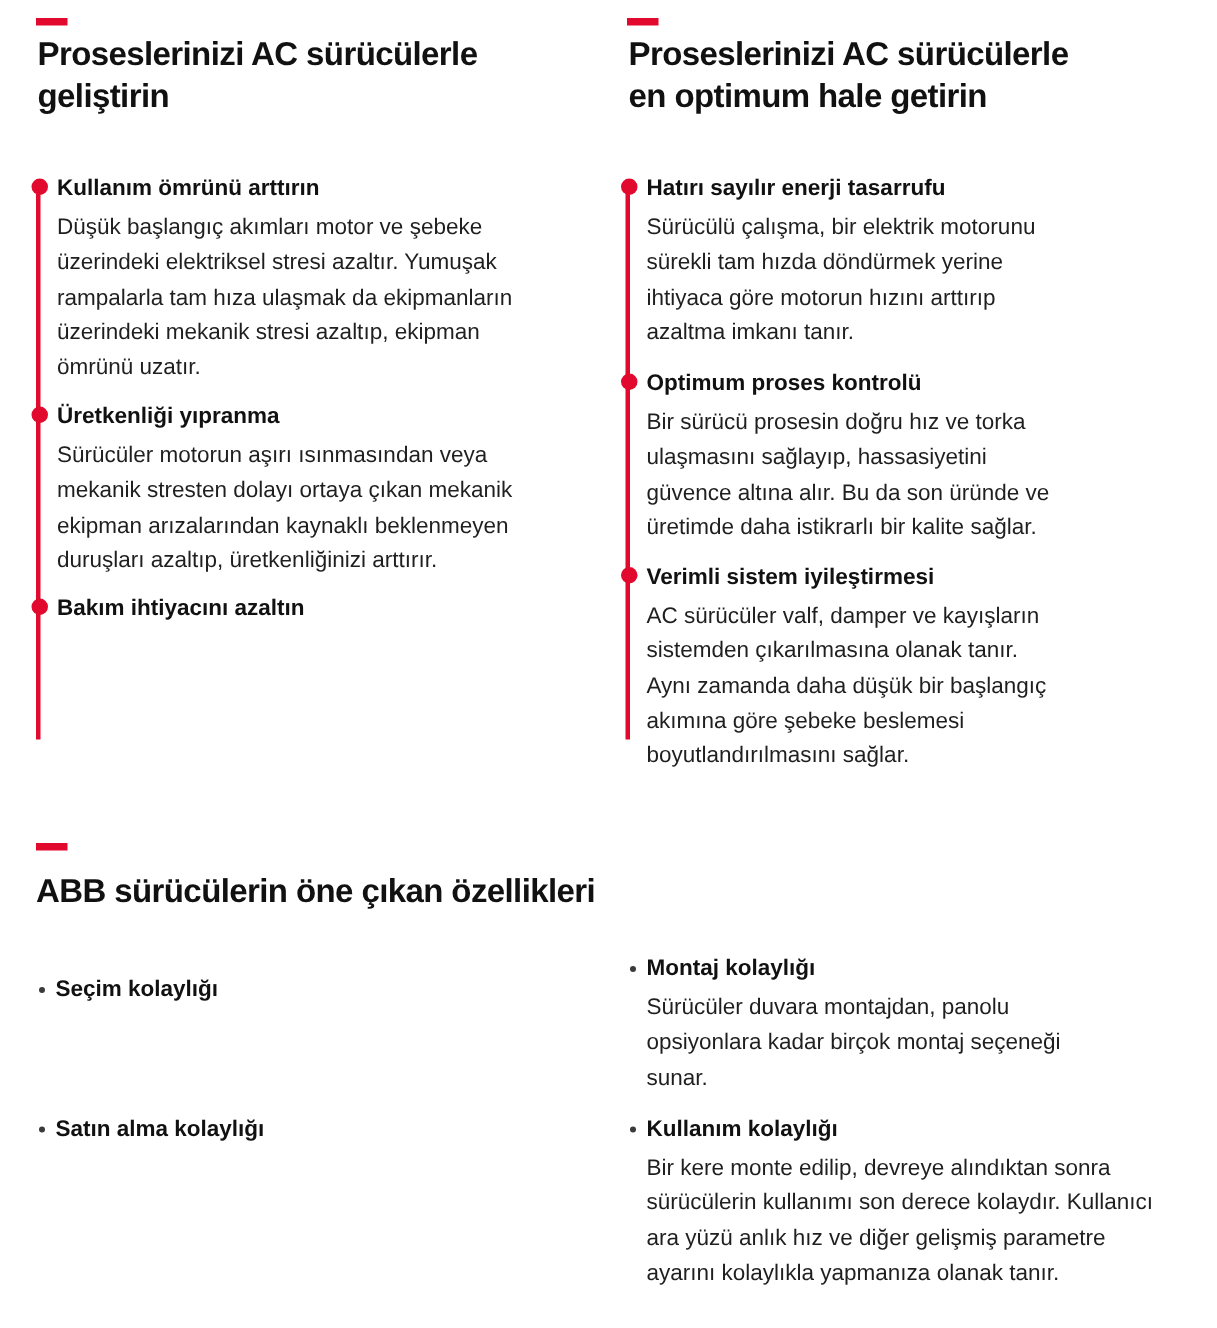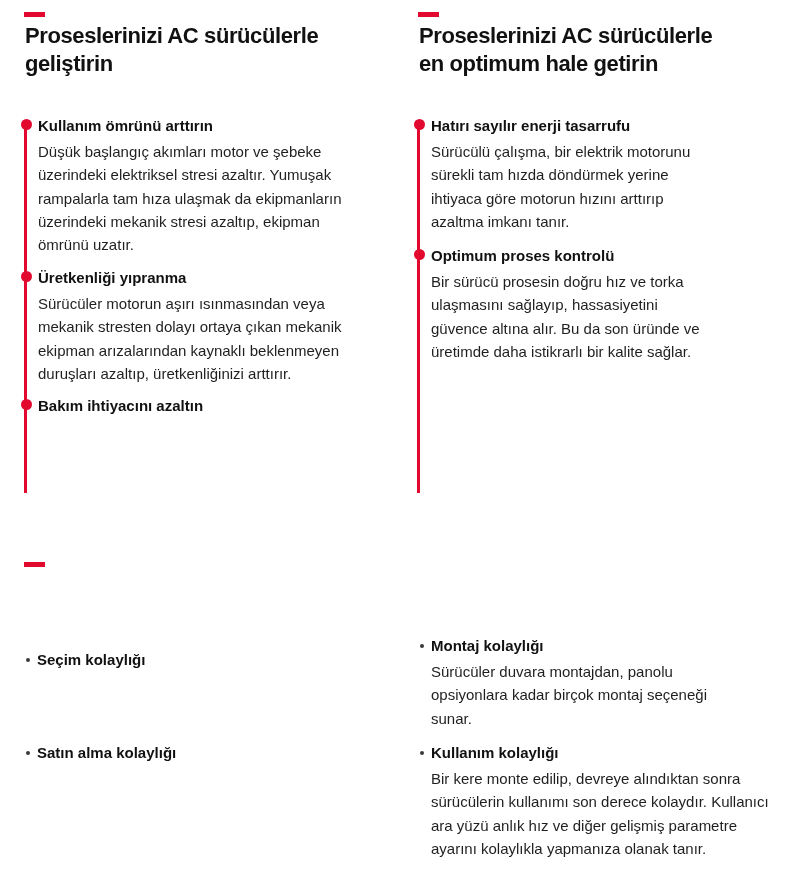--- a/index.html
+++ b/index.html
@@ -120,22 +120,32 @@
 
   <div class="bullet" style="left:431px; top:117px;">
     <span class="dot"></span>
     <h2 class="item-title">Hatırı sayılır enerji tasarrufu</h2>
     <p class="item-body">Sürücülü çalışma, bir elektrik motorunu
 sürekli tam hızda döndürmek yerine
 ihtiyaca göre motorun hızını arttırıp
 azaltma imkanı tanır.</p>
   </div>
 
+  <div class="bullet" style="left:431px; top:376px;">
+    <span class="dot"></span>
+    <h2 class="item-title">Verimli sistem iyileştirmesi</h2>
+    <p class="item-body">AC sürücüler valf, damper ve kayışların
+sistemden çıkarılmasına olanak tanır.
+Aynı zamanda daha düşük bir başlangıç
+akımına göre şebeke beslemesi
+boyutlandırılmasını sağlar.</p>
+  </div>
 
   <div class="dash" style="left:24px; top:562px;"></div>
+  <h1 class="heading" style="left:24px; top:580px;">ABB sürücülerin öne çıkan özellikleri</h1>
 
   <div class="feature" style="left:37px; top:651px; width:360px;">
     <span class="mini-dot"></span>
     <h2 class="item-title">Seçim kolaylığı</h2>
   </div>
 
   <div class="feature" style="left:431px; top:637px;">
     <span class="mini-dot"></span>
     <h2 class="item-title">Montaj kolaylığı</h2>
     <p class="item-body">Sürücüler duvara montajdan, panolu

